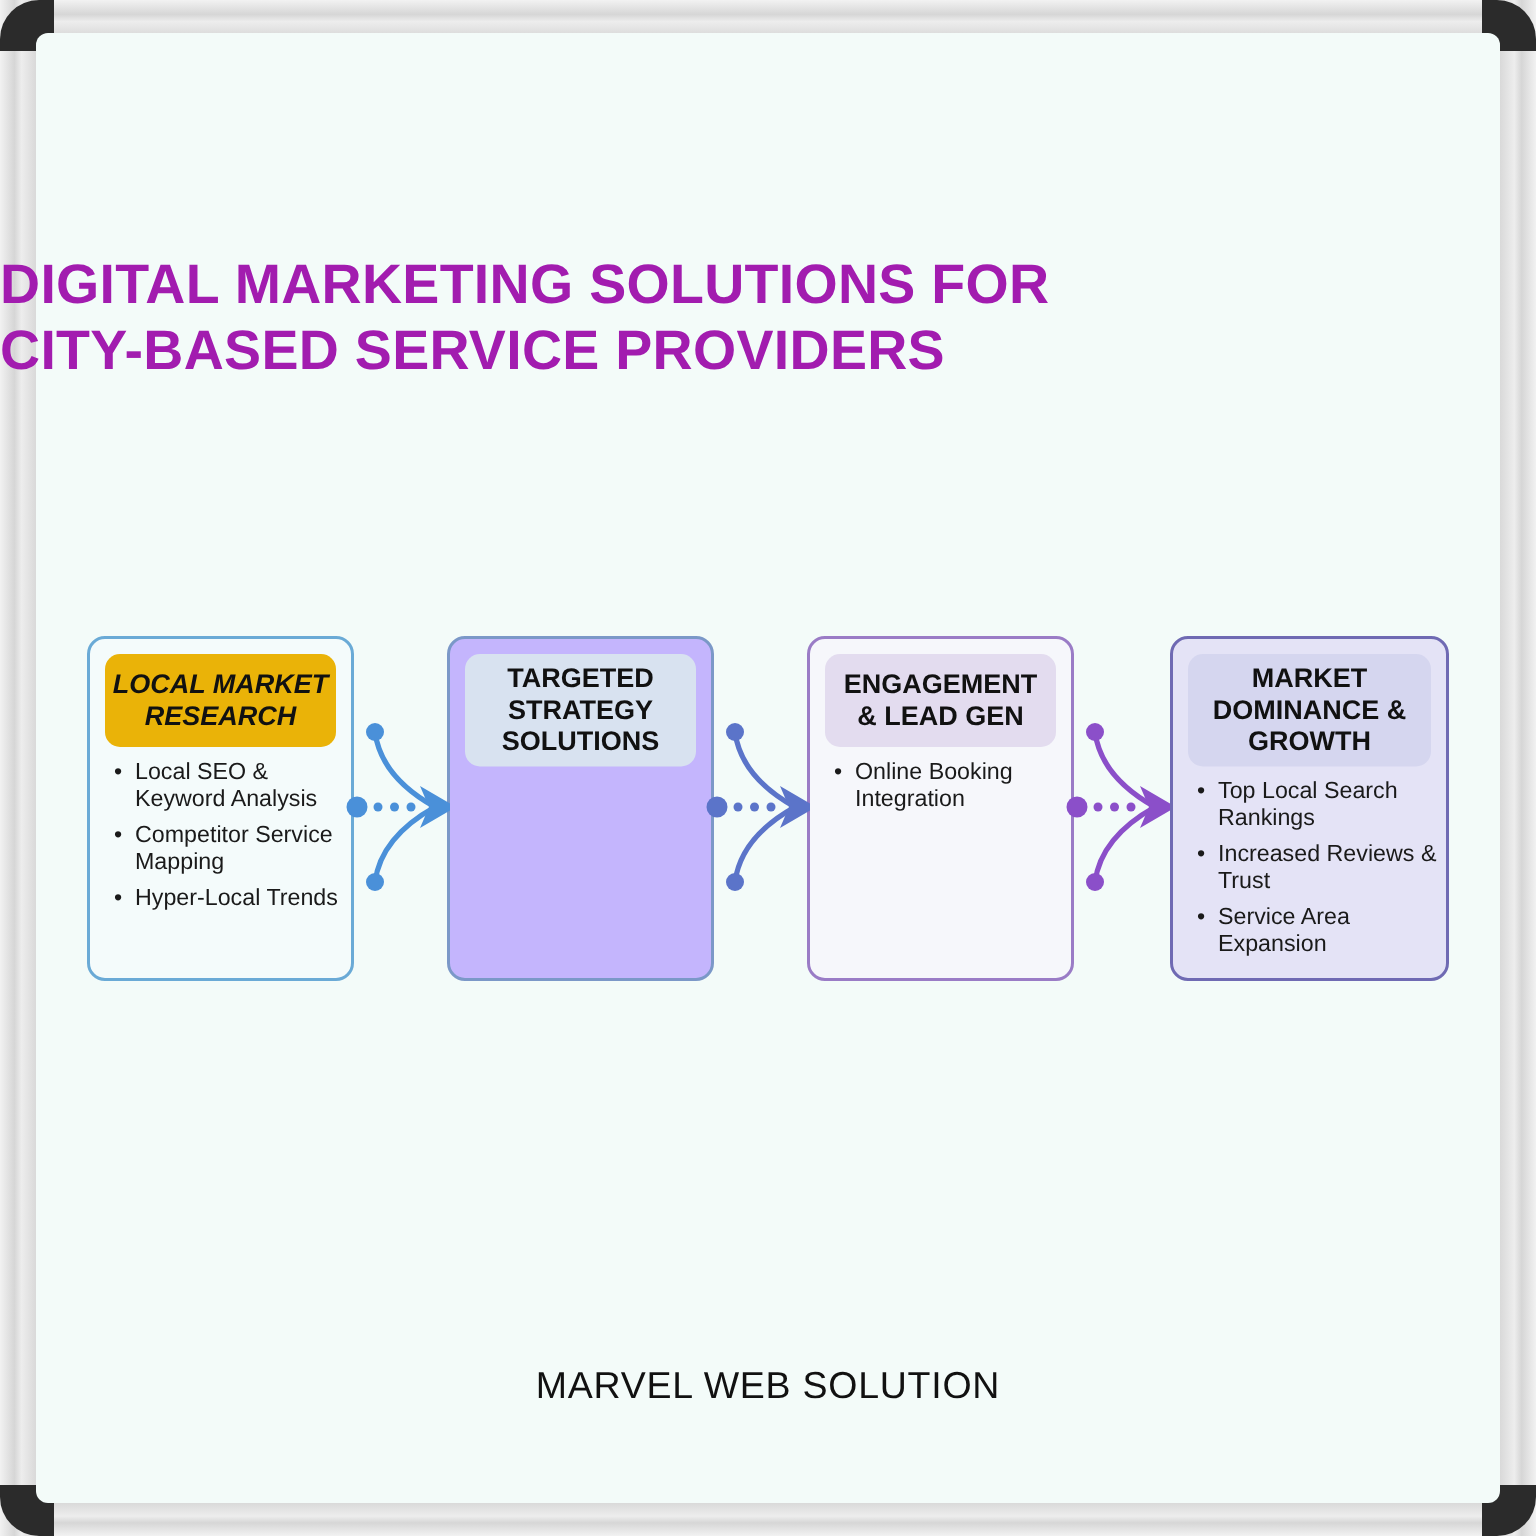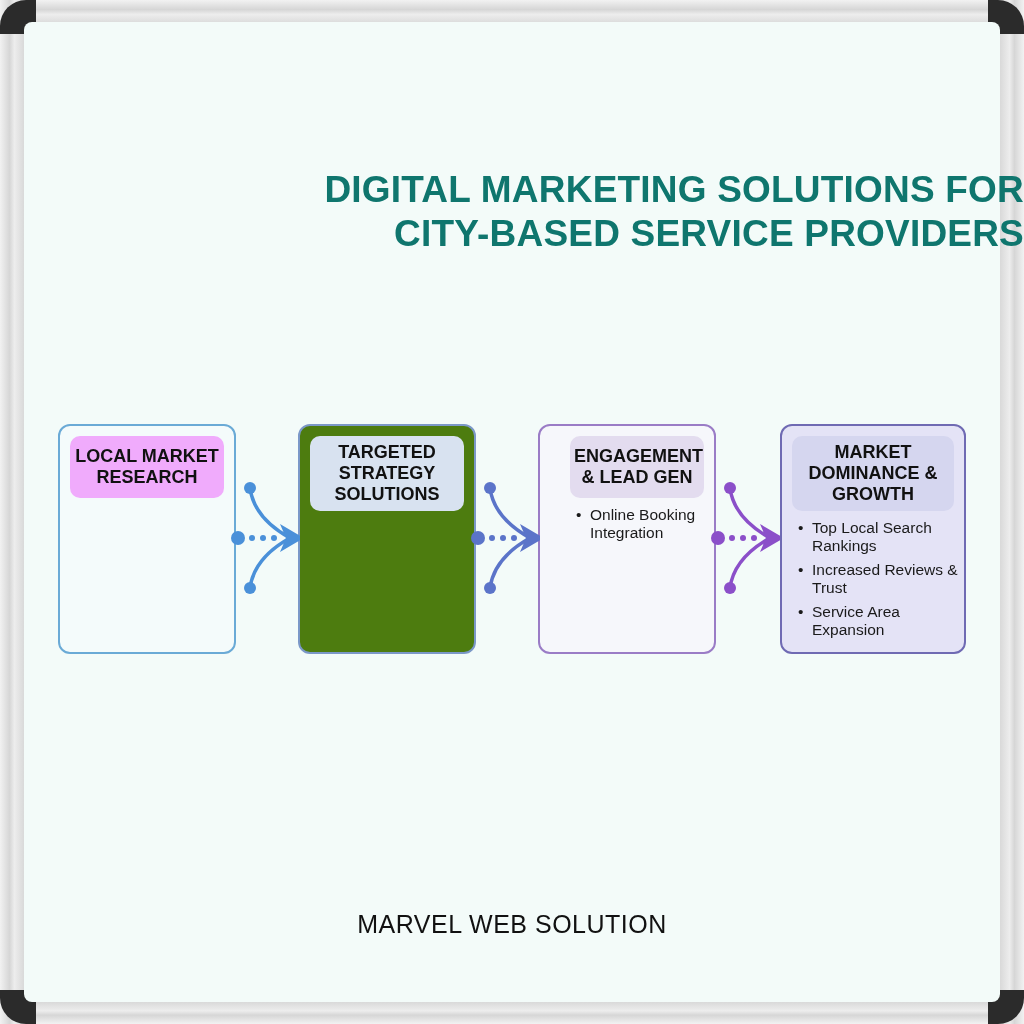--- a/index.html
+++ b/index.html
@@ -7,21 +7,21 @@
   .frame-top { position:absolute; left:0; top:0; width:1024px; height:24px; background:linear-gradient(#f2f2f2,#d6d6d6 40%,#ededed 60%,#d9d9d9); }
   .frame-bottom { position:absolute; left:0; bottom:0; width:1024px; height:22px; background:linear-gradient(#d9d9d9,#ededed 40%,#d6d6d6 60%,#f2f2f2); }
   .frame-left { position:absolute; left:0; top:0; width:24px; height:1024px; background:linear-gradient(90deg,#f2f2f2,#d6d6d6 40%,#ededed 60%,#d9d9d9); }
   .frame-right { position:absolute; right:0; top:0; width:24px; height:1024px; background:linear-gradient(90deg,#d9d9d9,#ededed 40%,#d6d6d6 60%,#f2f2f2); }
   .corner { position:absolute; width:36px; height:34px; background:#2b2b2b; }
   .c-tl { left:0; top:0; border-bottom-right-radius:10px; border-top-left-radius:26px; }
   .c-tr { right:0; top:0; border-bottom-left-radius:10px; border-top-right-radius:26px; }
   .c-bl { left:0; bottom:0; border-top-right-radius:10px; border-bottom-left-radius:26px; }
   .c-br { right:0; bottom:0; border-top-left-radius:10px; border-bottom-right-radius:26px; }
   .board { position:absolute; left:24px; top:22px; width:976px; height:980px; background:#f3fbf9; border-radius:8px; }
-  .title { position:absolute; left:0; top:168px; width:1024px; text-align:right; font-weight:bold; font-size:37px; line-height:44px; color:#0f766e; letter-spacing:0.2px; }
+  .title { position:absolute; left:0; top:168px; width:1024px; text-align:left; font-weight:bold; font-size:37px; line-height:44px; color:#a21caf; letter-spacing:0.2px; }
   .footer { position:absolute; left:0; top:910px; width:1024px; text-align:center; font-size:25px; color:#111; letter-spacing:0.5px; }
   .card { position:absolute; top:424px; height:230px; border-radius:12px; box-sizing:border-box; border:2.5px solid; }
   .card .head { margin:10px 10px 0 10px; border-radius:10px; text-align:center; font-weight:bold; font-size:18px; line-height:21px; color:#111; padding:6px 4px; }
   .card ul { list-style:none; margin:8px 0 0 0; padding:0 0 0 16px; }
   .card li { position:relative; padding-left:14px; font-size:15.5px; line-height:18px; color:#1a1a1a; margin-bottom:6px; }
   .card li:before { content:"•"; position:absolute; left:0; top:0; }
   .arrow { position:absolute; top:478px; width:70px; height:120px; }
 </style>
 </head>
 <body>
@@ -35,35 +35,40 @@
 <div class="corner c-bl"></div>
 <div class="corner c-br"></div>
 <div class="board"></div>
 
 <div class="title">
   <div>DIGITAL MARKETING SOLUTIONS FOR</div>
   <div>CITY-BASED SERVICE PROVIDERS</div>
 </div>
 
 <div class="card" style="left:58px; width:178px; border-color:#6aaad6; background:#f4fbfb;">
-  <div class="head" style="background:#f0abfc; padding:10px 4px;">
+  <div class="head" style="background:#eab308; padding:10px 4px;font-style:italic;">
     <div>LOCAL MARKET</div>
     <div>RESEARCH</div>
   </div>
+  <ul>
+    <li>Local SEO &amp; Keyword Analysis</li>
+    <li>Competitor Service Mapping</li>
+    <li>Hyper-Local Trends</li>
+  </ul>
 </div>
 
-<div class="card" style="left:298px; width:178px; border-color:#7b98c8; background:#4d7c0f;">
+<div class="card" style="left:298px; width:178px; border-color:#7b98c8; background:#c4b5fd;">
   <div class="head" style="background:#d8e2f0;">
     <div>TARGETED</div>
     <div>STRATEGY</div>
     <div>SOLUTIONS</div>
   </div>
 </div>
 
-<div class="card" style="left:538px; width:178px; border-color:#9a7cc6; background:#f6f7fb;padding-left:20px;">
+<div class="card" style="left:538px; width:178px; border-color:#9a7cc6; background:#f6f7fb;">
   <div class="head" style="background:#e3dcef; padding:10px 4px;">
     <div>ENGAGEMENT</div>
     <div>&amp; LEAD GEN</div>
   </div>
   <ul>
     <li>Online Booking Integration</li>
   </ul>
 </div>
 
 <div class="card" style="left:780px; width:186px; border-color:#6f6ab3; background:#e4e3f6;">

